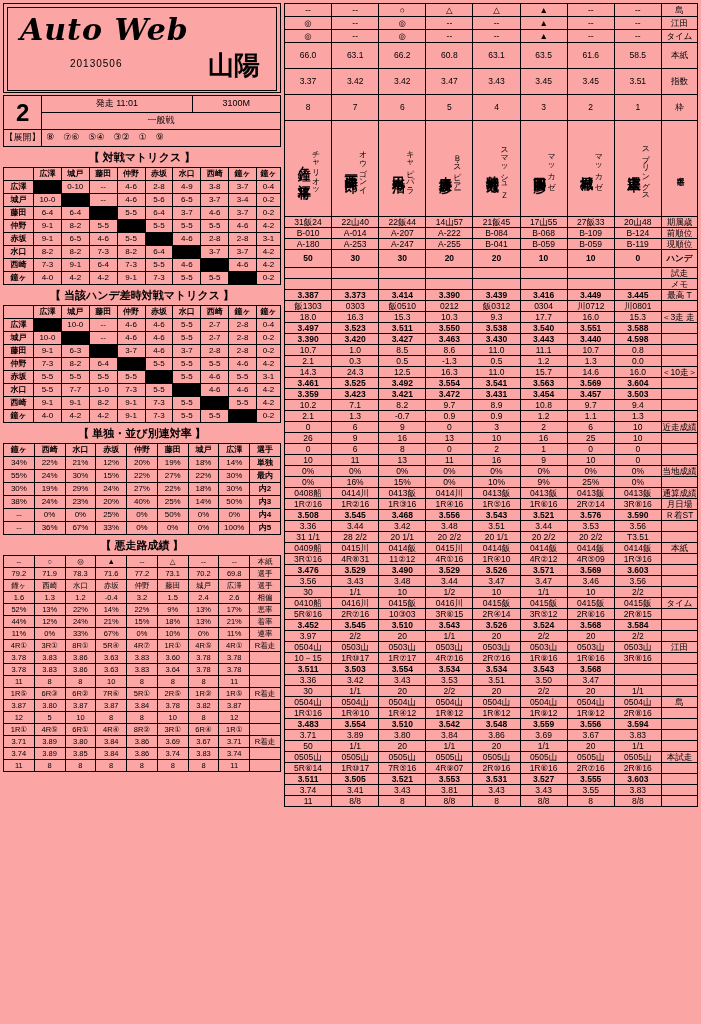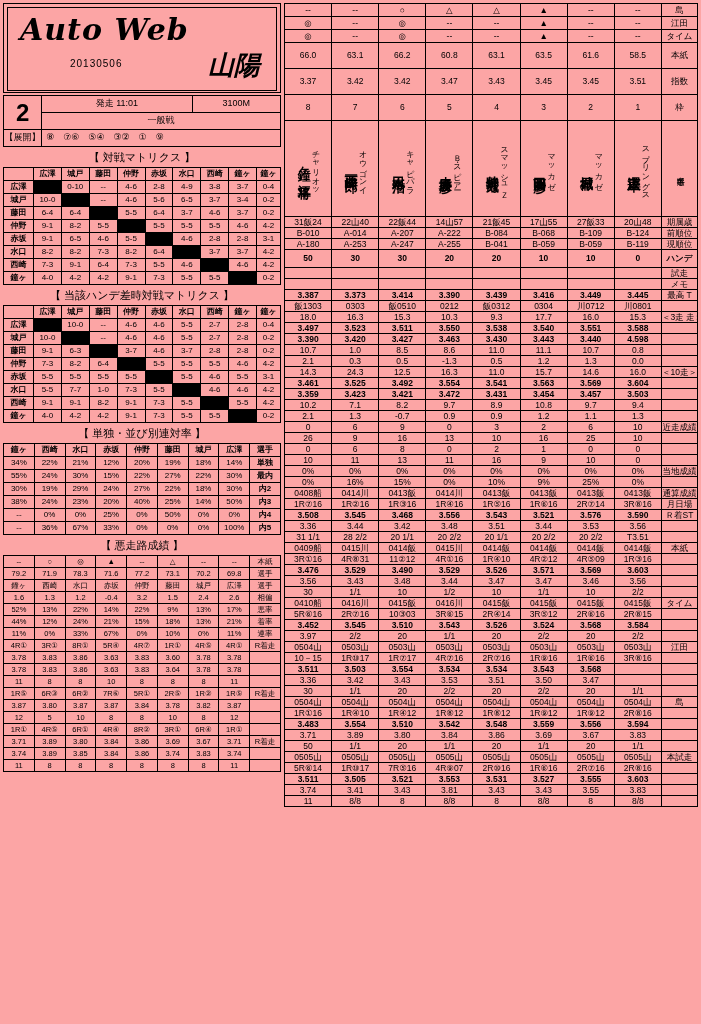--- a/index.html
+++ b/index.html
@@ -63,37 +63,36 @@
     left: 26px; top: 50px;
     font-size: 10px;
     letter-spacing: 1px;
     margin-left: 36px;
   }
   #logo-jp {
     position: absolute;
     right: 16px; top: 40px;
     font-size: 26px;
     font-weight: bold;
-    font-style: italic;
   }
 
   #race-head {
     width: 278px;
     margin-top: 2px;
   }
   #race-head td { height: 17px; }
   .race-no {
     font-size: 24px;
     font-weight: bold;
     width: 38px;
   }
 
   .section-title {
     text-align: center;
-    font-weight: normal;
+    font-weight: bold;
     font-size: 11px;
     padding: 3px 0 2px 0;
   }
 
   .matrix td { height: 13px; font-size: 8px; }
   .matrix .hdr { font-weight: bold; font-size: 8px; }
   .matrix .name { font-weight: bold; font-size: 8px; }
   .matrix .diag { background: #000; }
 
   .rate td { height: 13px; font-size: 8px; }

